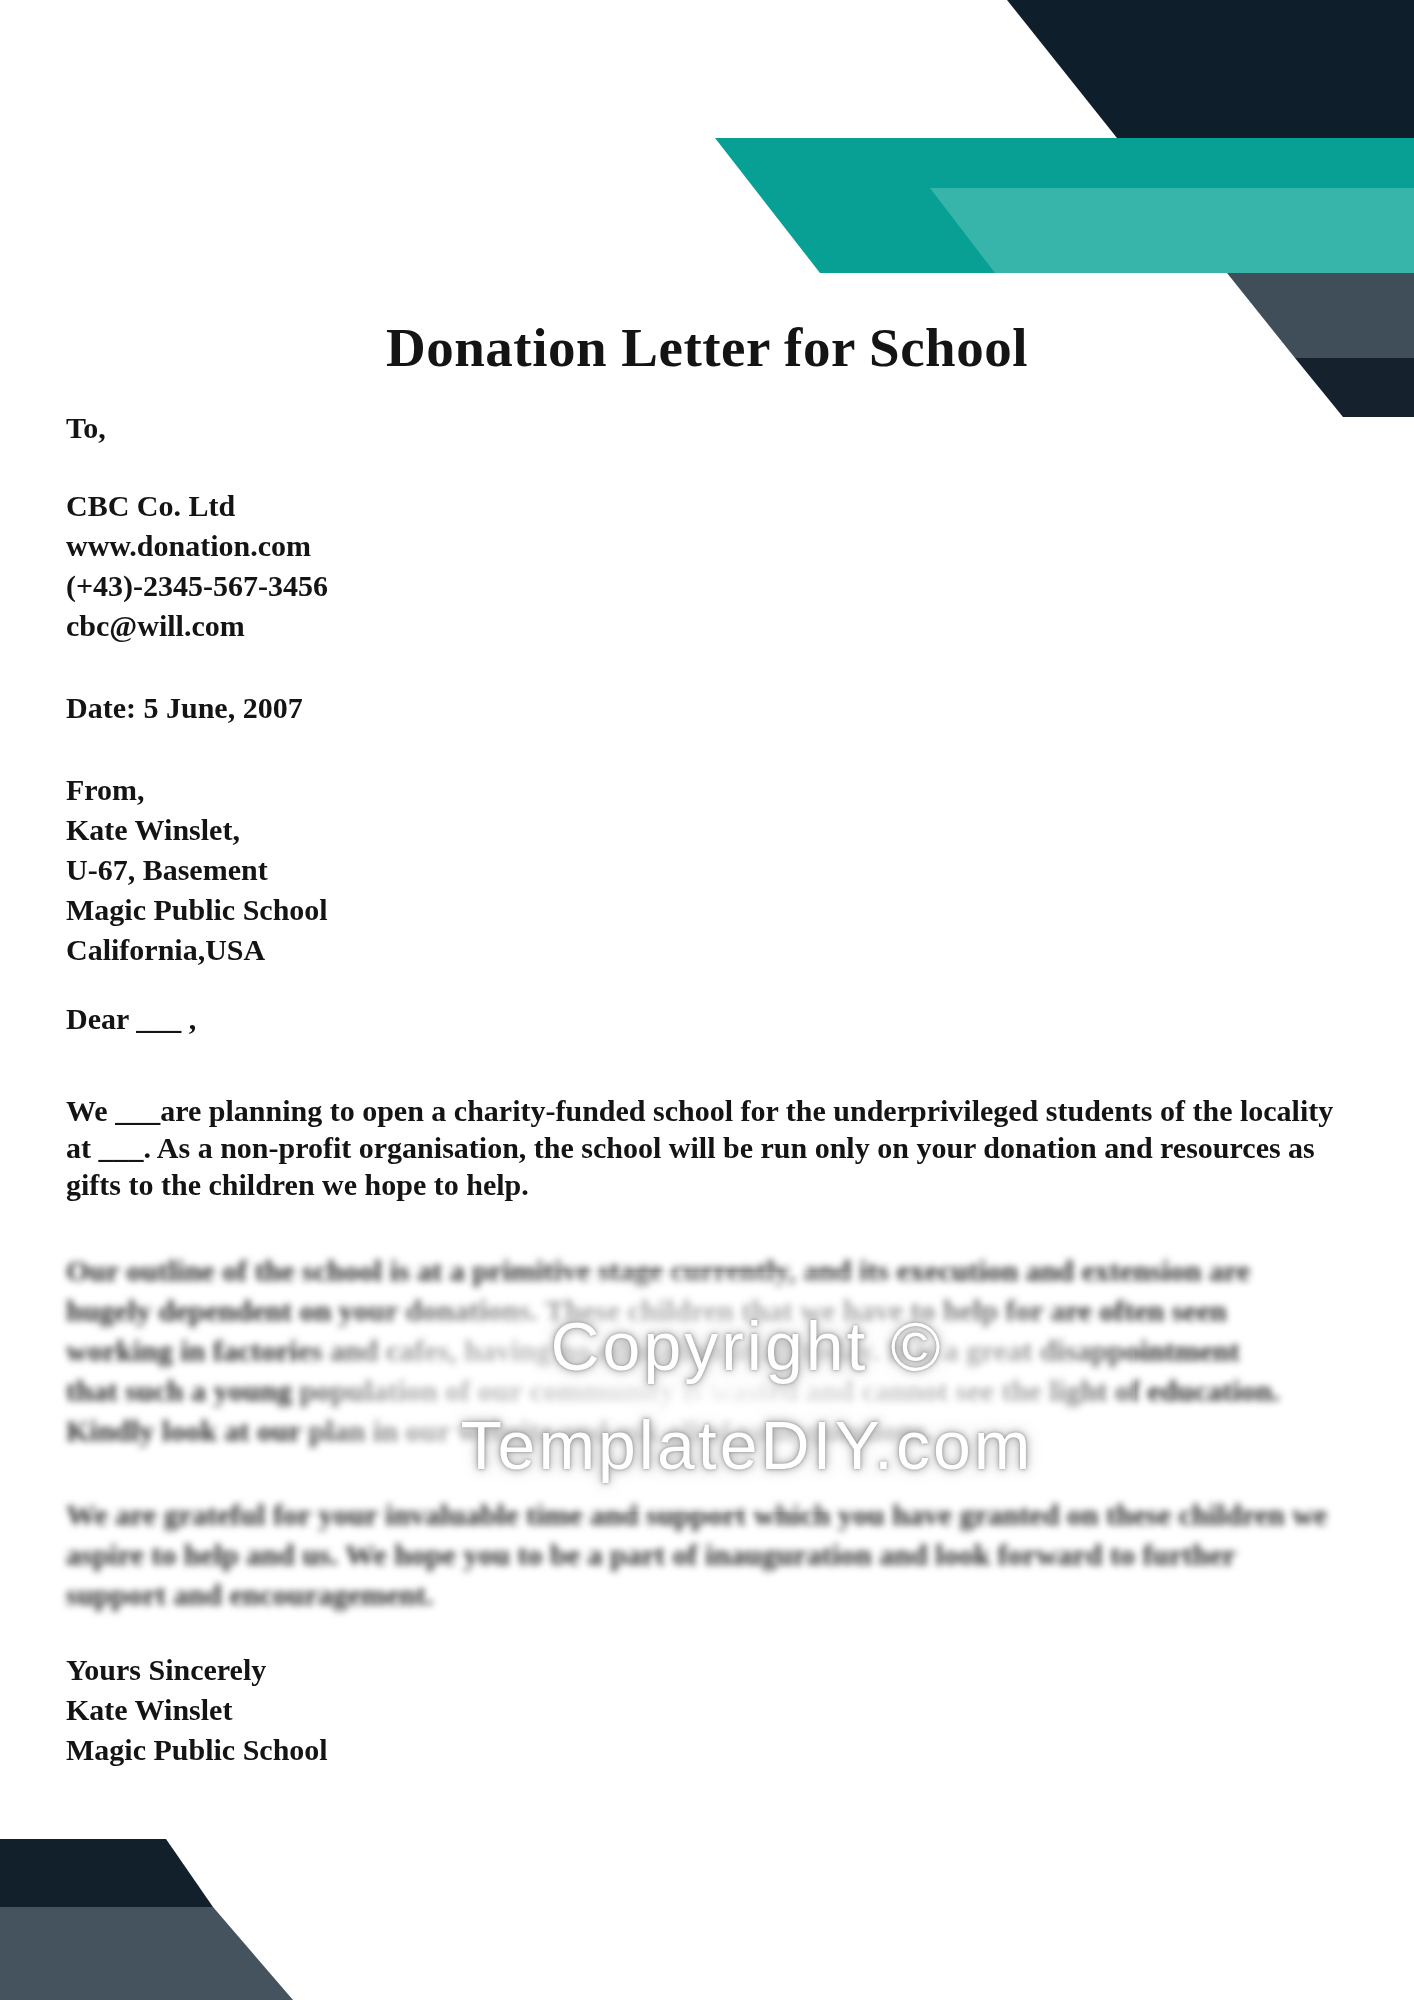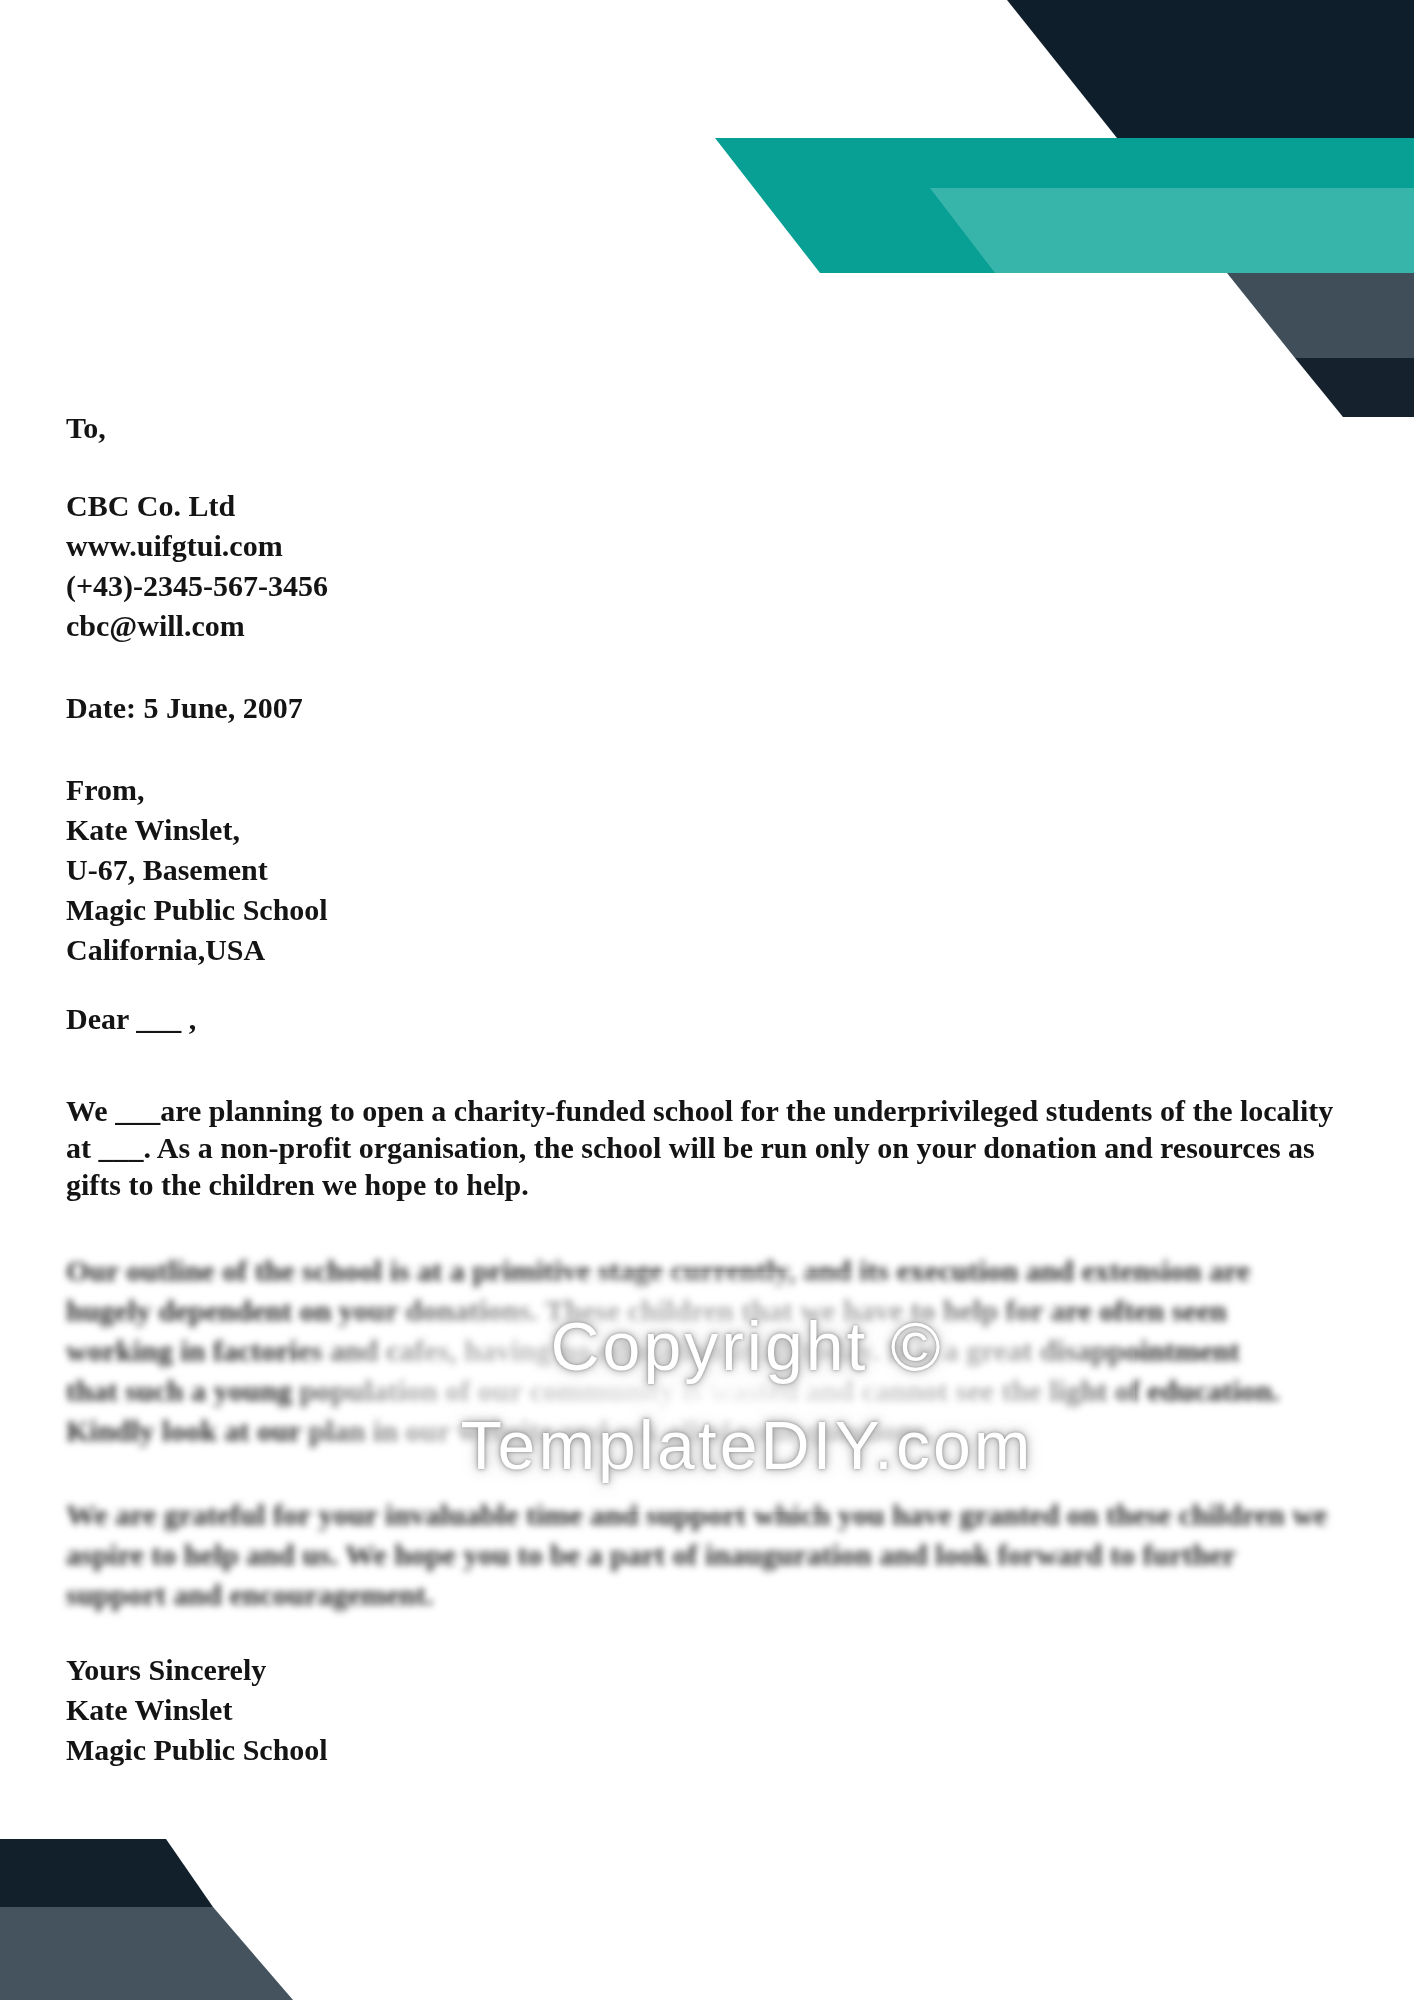--- a/index.html
+++ b/index.html
@@ -71,25 +71,26 @@
 <div id="page">
 
   <div class="shape" id="navy-top"></div>
   <div class="shape" id="teal-band"></div>
   <div class="shape" id="teal-light"></div>
   <div class="shape" id="slate-band"></div>
   <div class="shape" id="navy-deep"></div>
   <div class="shape" id="navy-bottom"></div>
   <div class="shape" id="slate-bottom"></div>
 
+  <div class="abs" id="title">Donation Letter for School</div>
 
   <div class="abs block" id="to-label">To,</div>
   <div class="abs block" id="recipient">
     <div>CBC Co. Ltd</div>
-    <div>www.uifgtui.com</div>
+    <div>www.donation.com</div>
     <div>(+43)-2345-567-3456</div>
     <div>cbc@will.com</div>
   </div>
 
   <div class="abs block" id="date-line">Date: 5 June, 2007</div>
 
   <div class="abs block" id="sender">
     <div>From,</div>
     <div>Kate Winslet,</div>
     <div>U-67, Basement</div>

